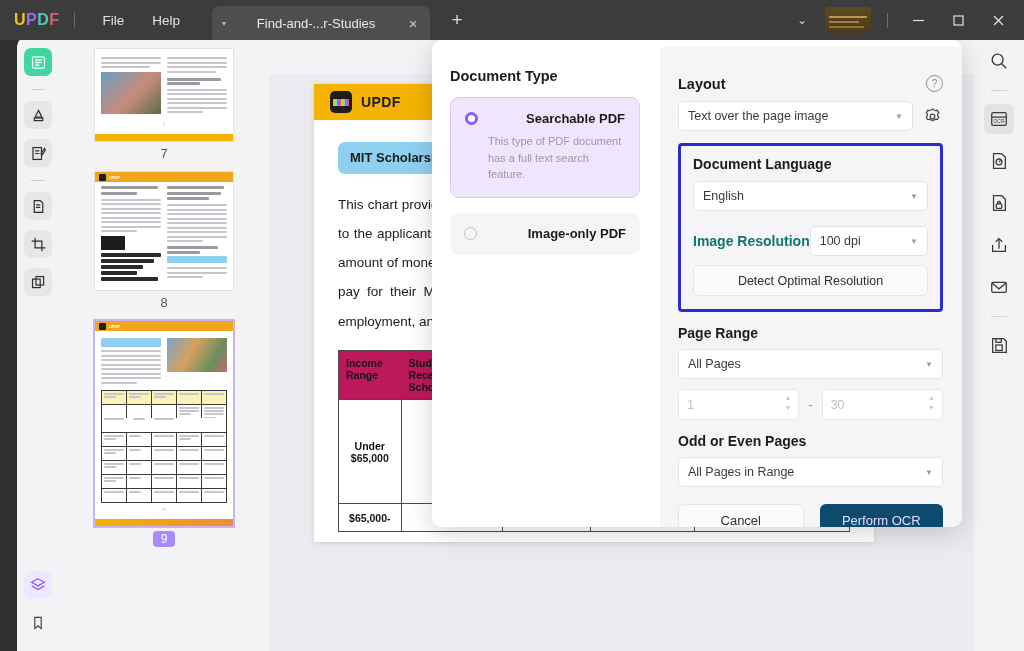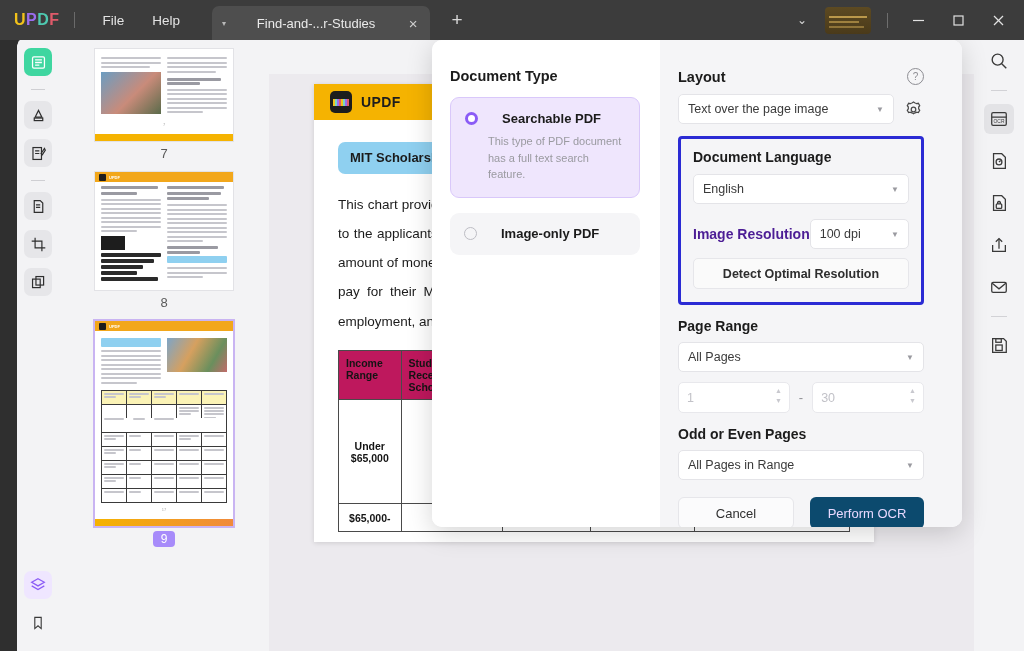--- a/index.html
+++ b/index.html
@@ -174,29 +174,29 @@
   .rrail-icon.active { background: #e3e3e6; }
   .rrail-sep { width: 16px; height: 1px; background: #d2d2d6; margin: 2px 0 13px 0; }
 
   
   .dialog {
     position: absolute; left: 432px; top: 40px; width: 530px; height: 487px;
     background: #ffffff; border-radius: 10px; box-shadow: 0 6px 26px rgba(0,0,0,.17);
     display: flex; z-index: 30; overflow: hidden;
   }
   .dlg-left { width: 228px; padding: 28px 20px 0 18px; background: #fff; }
-  .dlg-right { flex: 1; background: #f5f5f7; padding: 28px 38px 0 18px; position: relative; }
+  .dlg-right { flex: 1; background: #f5f5f7; padding: 28px 19px 0 18px; position: relative; margin-top: 7px; }
   .dlg-h {
     font-size: 14.5px; font-weight: bold; color: #1c1c1c; margin-bottom: 13px;
   }
   .opt-card {
     border-radius: 9px; padding: 13px 14px 14px 14px; margin-bottom: 15px; background: #f5f5f7;
   }
   .opt-card.sel { background: #efe6fd; border: 1px solid #d9c8fa; }
-  .opt-top { display: flex; align-items: center; gap: 24px; }
+  .opt-top { display: flex; align-items: center; gap: 24px; justify-content: space-between; }
   .radio { width: 13px; height: 13px; border-radius: 50%; border: 1.6px solid #bdbdc4; flex: 0 0 auto; }
   .radio.on { border: 3.5px solid #8b5cf6; background: #fff; }
   .opt-title { font-size: 13px; font-weight: bold; color: #1b1b1b; }
   .opt-desc { font-size: 11px; color: #9a9aa0; line-height: 1.5; margin-top: 7px; margin-left: 23px; }
 
   .row-head { display: flex; align-items: center; justify-content: space-between; margin-bottom: 9px; }
   .help-icon { width: 17px; height: 17px; border: 1.4px solid #8d8d93; border-radius: 50%; display: flex; align-items: center; justify-content: center; font-size: 10px; color: #8d8d93; }
   .field-row { display: flex; align-items: center; gap: 9px; }
   .select {
     flex: 1; height: 30px; background: #fff; border: 1px solid #e4e4e8; border-radius: 5px;
@@ -205,25 +205,25 @@
   .select .val { flex: 1; }
   .select .ar { color: #9a9aa0; font-size: 8px; }
   .gear { width: 21px; height: 21px; flex: 0 0 auto; color: #4a4a4a; }
 
   .hlbox {
     border: 3px solid #2b2bd4; border-radius: 4px; margin: 12px 0 0 0;
     padding: 10px 12px 13px 12px; background: #f5f5f7;
   }
   .hl-h { font-size: 14px; font-weight: bold; color: #1c1c1c; margin-bottom: 9px; }
   .res-row { display: flex; align-items: center; justify-content: space-between; margin-top: 15px; }
-  .res-label { font-size: 14px; font-weight: bold; color: #4c1d95; }
+  .res-label { font-size: 14px; font-weight: bold; color: #0f766e; }
   .res-select { width: 88px; height: 30px; }
   .detect-btn {
     margin-top: 9px; height: 31px; background: #fafafa; border: 1px solid #e6e6ea; border-radius: 5px;
-    display: flex; align-items: center; justify-content: center; font-size: 12.5px; color: #2e2e2e; font-weight: bold;
+    display: flex; align-items: center; justify-content: center; font-size: 12.5px; color: #2e2e2e;
   }
   .sec { margin-top: 13px; }
   .sec-h { font-size: 14px; font-weight: bold; color: #1c1c1c; margin-bottom: 8px; }
   .spin-row { display: flex; align-items: center; gap: 9px; margin-top: 10px; }
   .spinner {
     flex: 1; height: 31px; background: #fff; border: 1px solid #e8e8ec; border-radius: 5px;
     display: flex; align-items: center; padding: 0 8px; font-size: 12.5px; color: #c2c2c8; position: relative;
   }
   .spin-arrows { position: absolute; right: 7px; top: 5px; display: flex; flex-direction: column; gap: 4px; color: #c8c8ce; font-size: 7px; line-height: 6px; }
   .dash { color: #8e8e94; font-size: 13px; }

